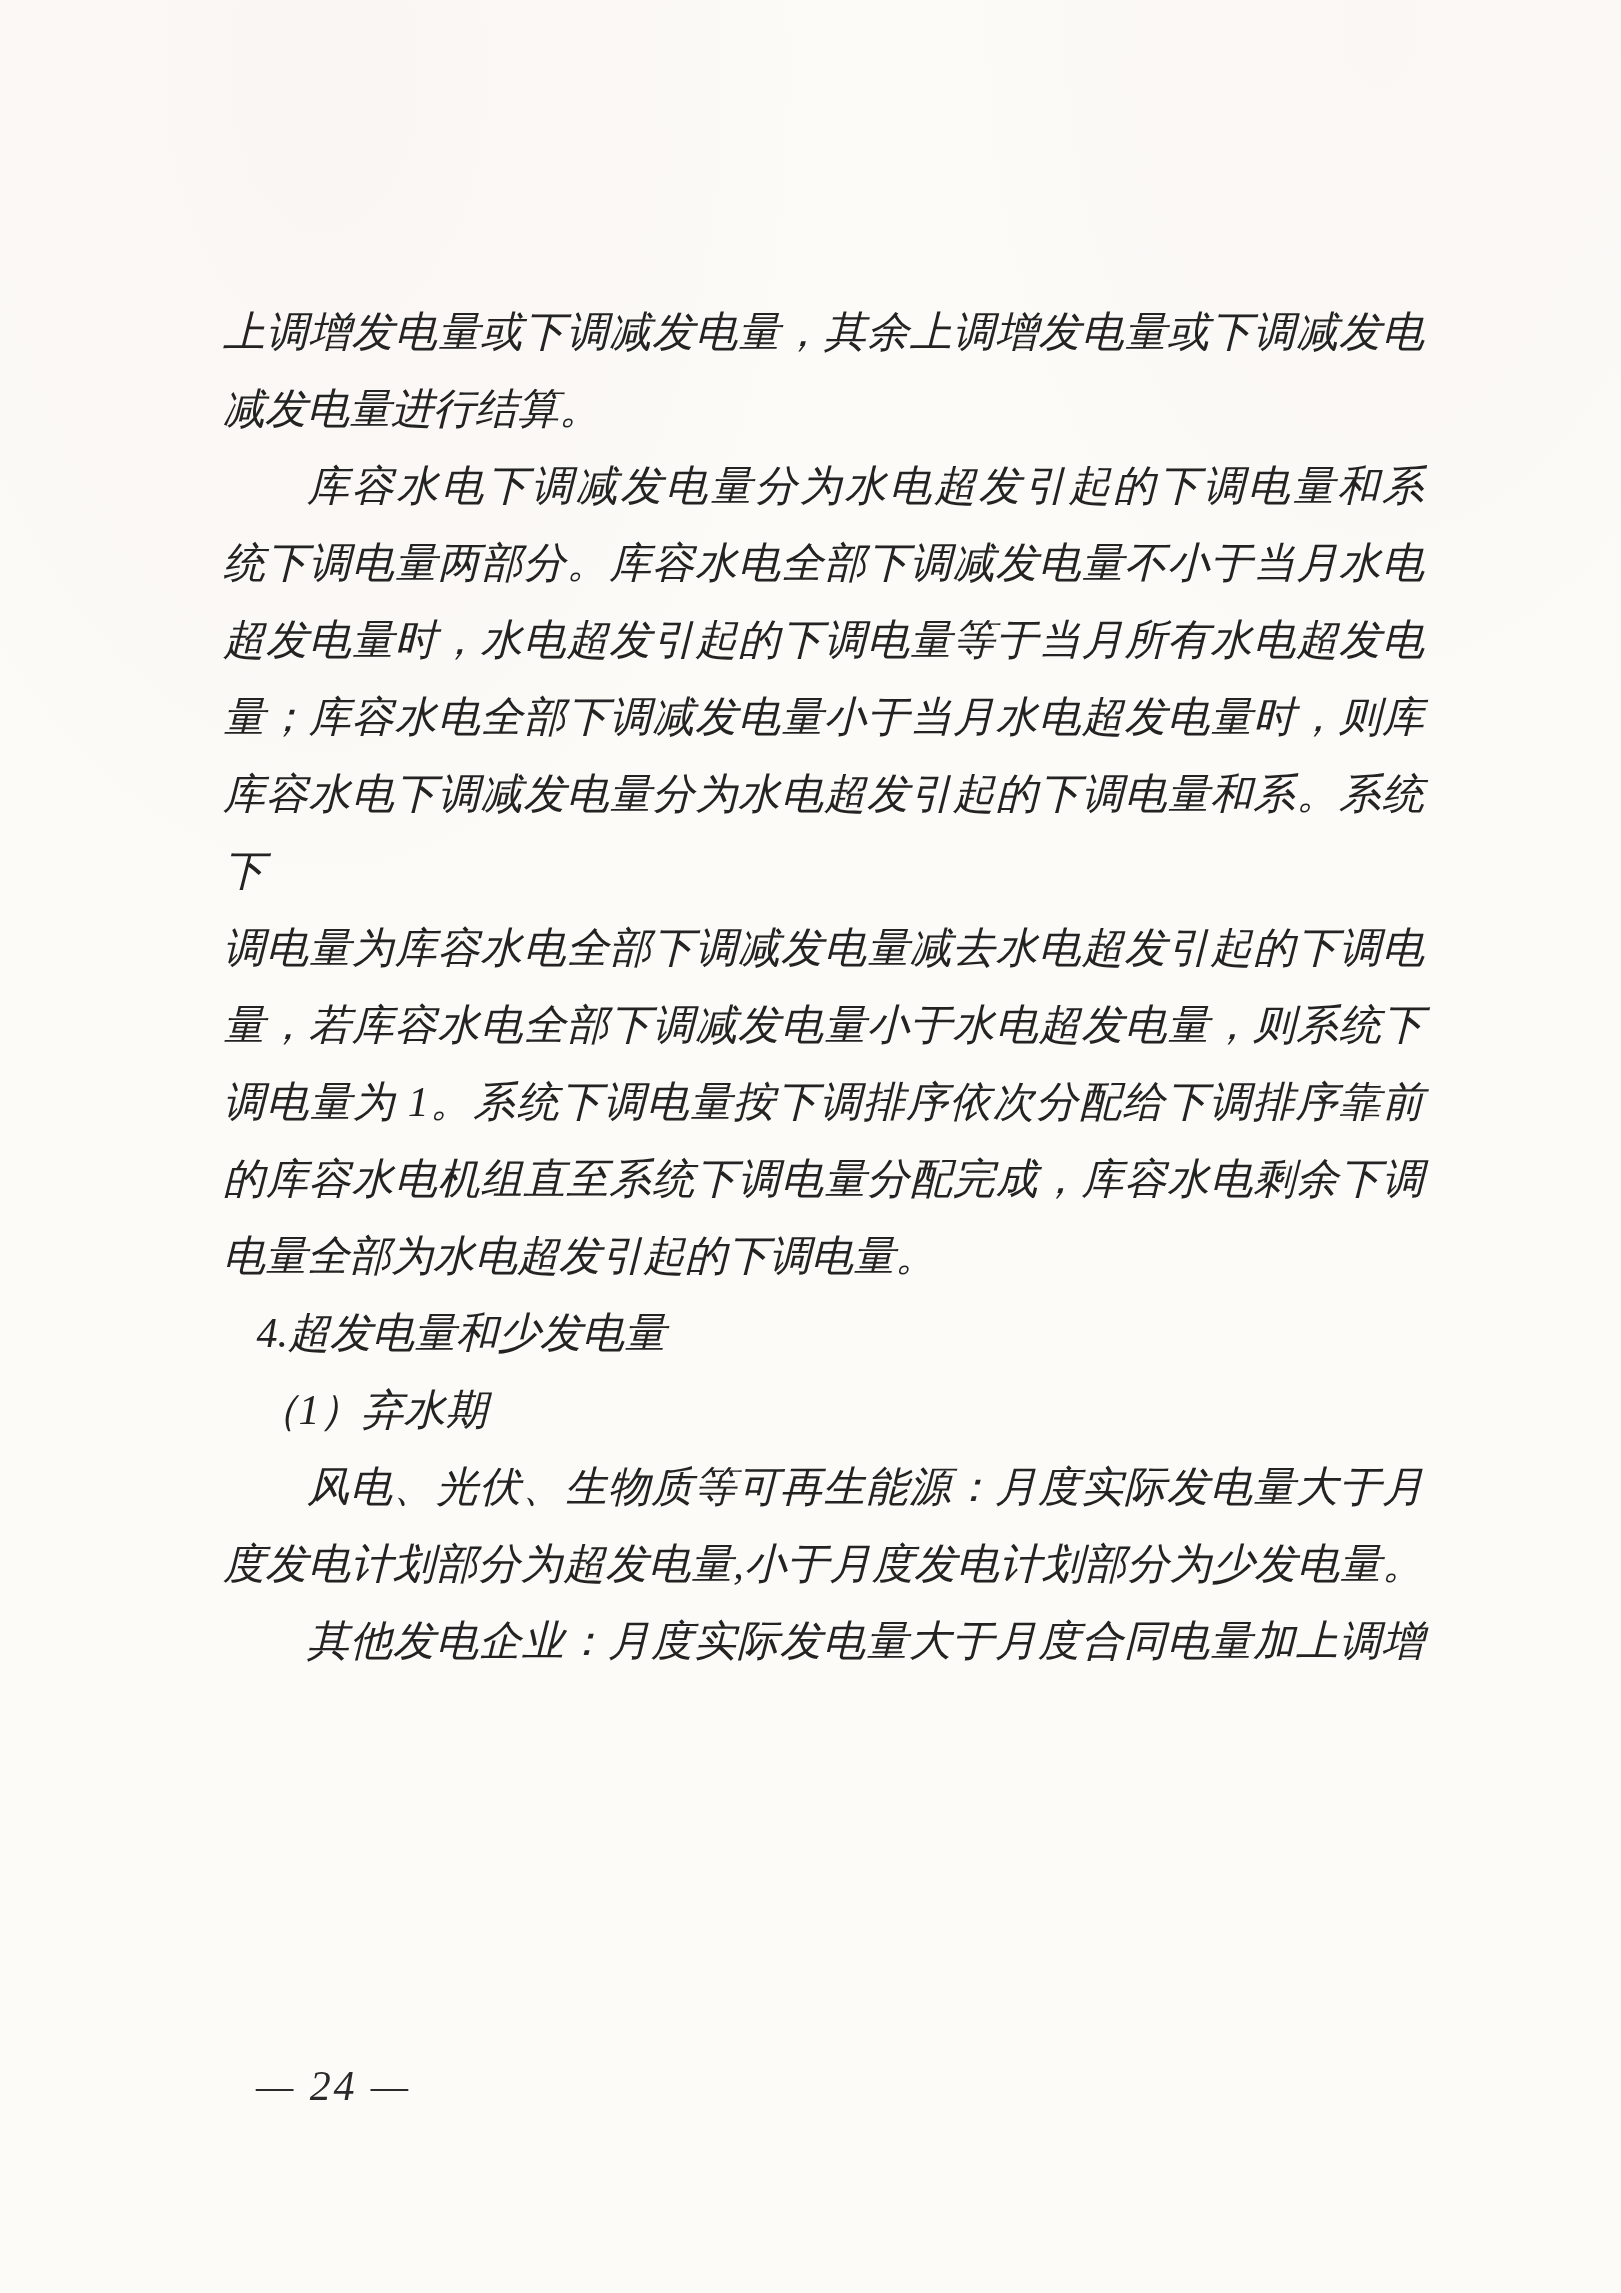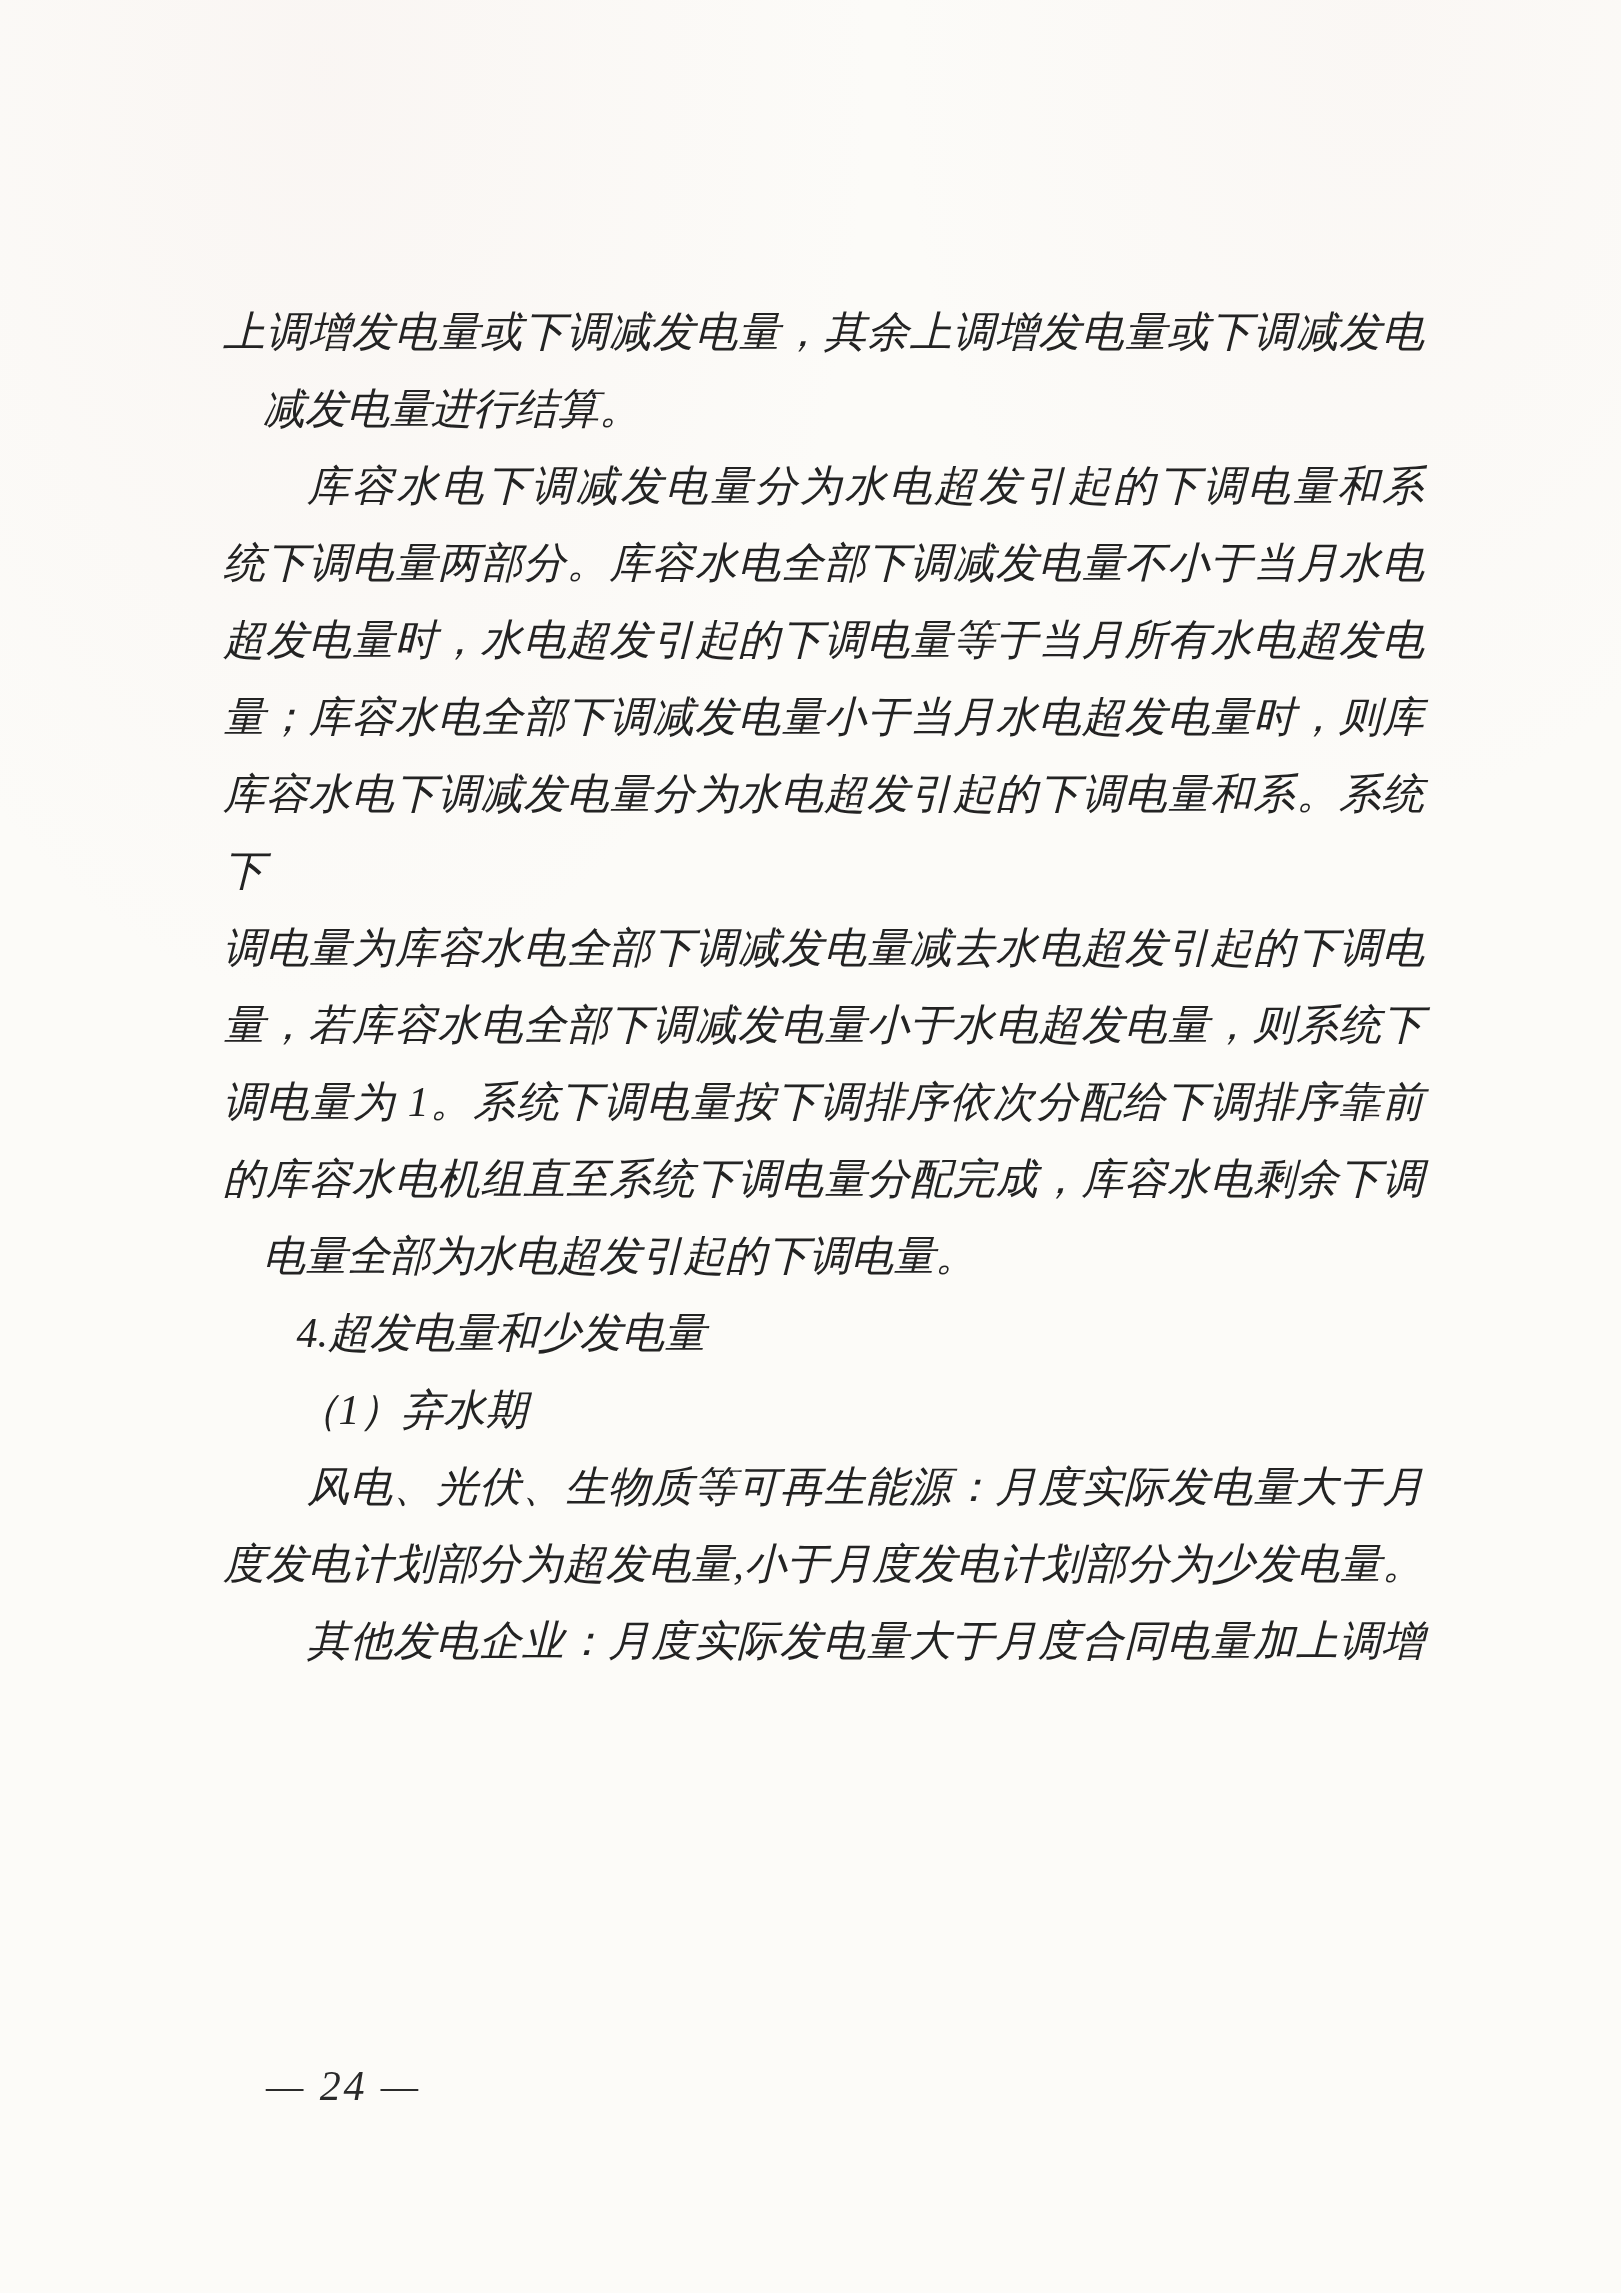--- a/index.html
+++ b/index.html
@@ -34,26 +34,26 @@
     line-height: 77px;
   }
   section { margin: 0; padding: 0; }
   .line {
     margin: 0;
     padding: 0;
     text-align: justify;
     text-align-last: justify;
     letter-spacing: 0;
   }
-  .line.end  { text-align-last: left; margin-left: 40px; }
+  .line.end  { text-align-last: left; }
   .line.ind  { text-indent: 2em; }
   .line.hind { text-indent: 0.8em; }
   .page-number {
     position: absolute;
-    left: 266px;
+    left: 256px;
     top: 2057px;
     font-size: 42px;
     line-height: 59px;
     letter-spacing: 2.9px;
     color: #2a2a2a;
   }
 </style>
 </head>
 <body>
 

